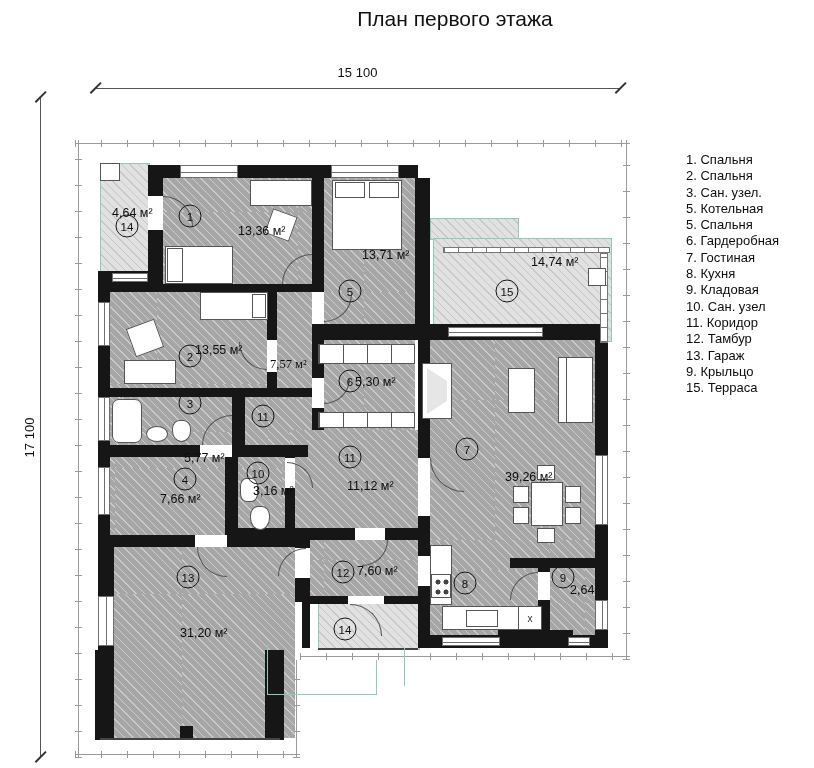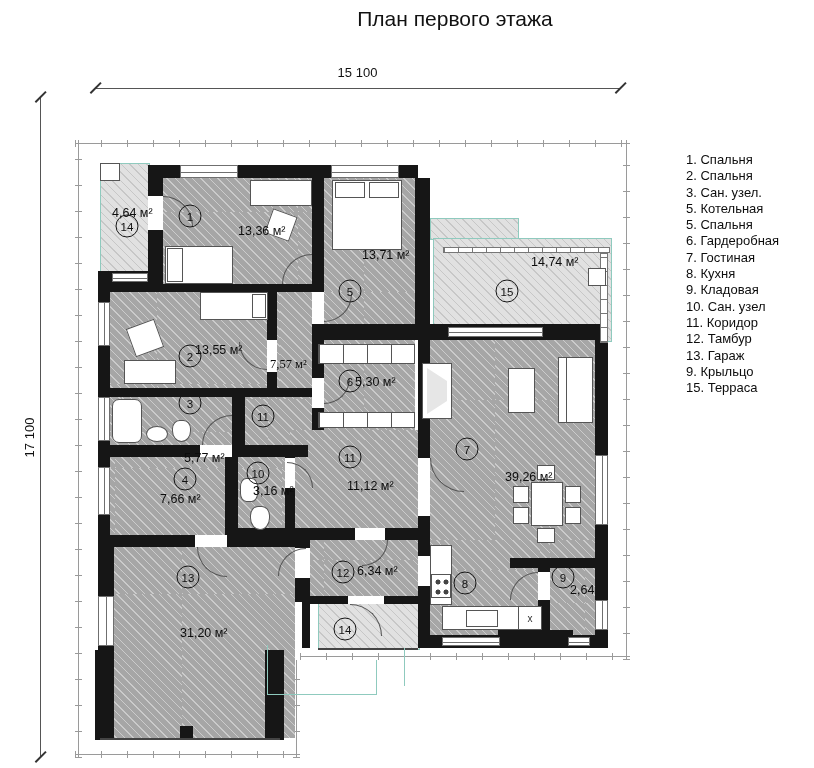--- a/index.html
+++ b/index.html
@@ -256,17 +256,17 @@
   <div class="area" style="left:362px;top:248px;">13,71 м²</div>
   <div class="area" style="left:531px;top:255px;">14,74 м²</div>
   <div class="area" style="left:195px;top:343px;">13,55 м²</div>
   <div class="area" style="left:270px;top:357px;font-family:Liberation Serif, serif;">7,57 м²</div>
   <div class="area" style="left:355px;top:375px;">5,30 м²</div>
   <div class="area" style="left:184px;top:411px;margin-top:40px;">5,77 м²</div>
   <div class="area" style="left:253px;top:484px;">3,16 м²</div>
   <div class="area" style="left:160px;top:492px;">7,66 м²</div>
   <div class="area" style="left:347px;top:479px;">11,12 м²</div>
   <div class="area" style="left:505px;top:470px;">39,26 м²</div>
-  <div class="area" style="left:357px;top:564px;">6,34 м²</div>
+  <div class="area" style="left:357px;top:564px;">7,60 м²</div>
   <div class="area" style="left:570px;top:583px;">2,64</div>
   <div class="area" style="left:180px;top:626px;">31,20 м²</div>
 
 </div>
 
 </body></html>

